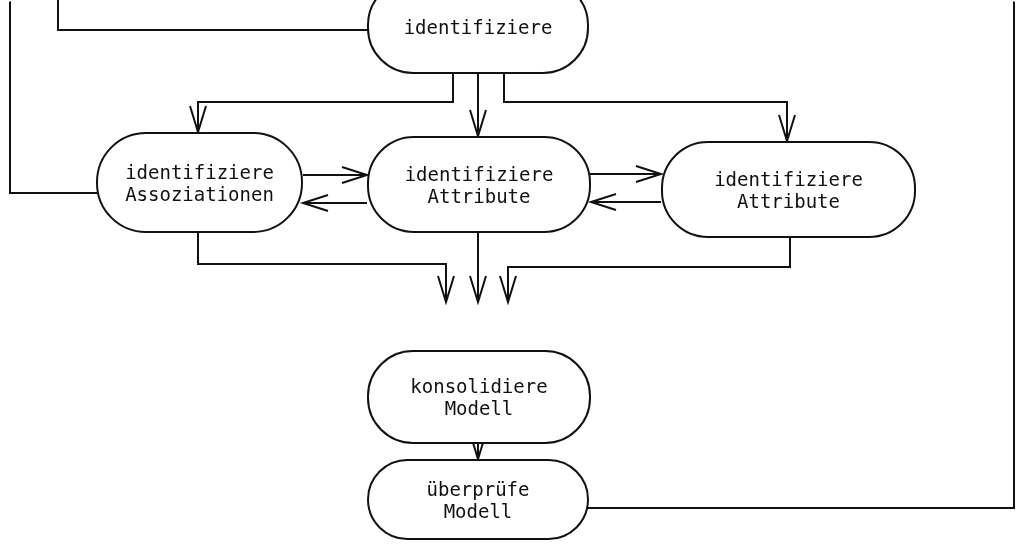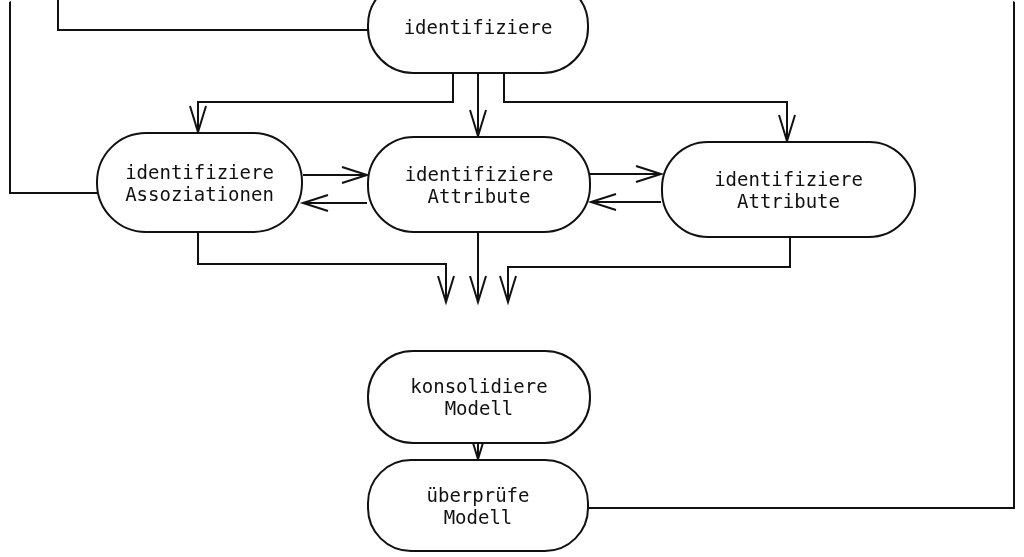--- a/index.html
+++ b/index.html
@@ -110,18 +110,18 @@
   <div class="node" style="left:661px; top:141px; width:255px; height:97px; border-radius:47px;">
     <div>identifiziere</div>
     <div>Attribute</div>
   </div>
 
   <div class="node" style="left:367px; top:302px; width:224px; height:94px; border-radius:46px;margin-top:48px;">
     <div>konsolidiere</div>
     <div>Modell</div>
   </div>
 
-  <div class="node" style="left:367px; top:459px; width:222px; height:93px; border-radius:44px;">
+  <div class="node" style="left:367px; top:459px; width:222px; height:81px; border-radius:44px;">
     <div>überprüfe</div>
     <div>Modell</div>
   </div>
 
 </div>
 
 </body></html>

